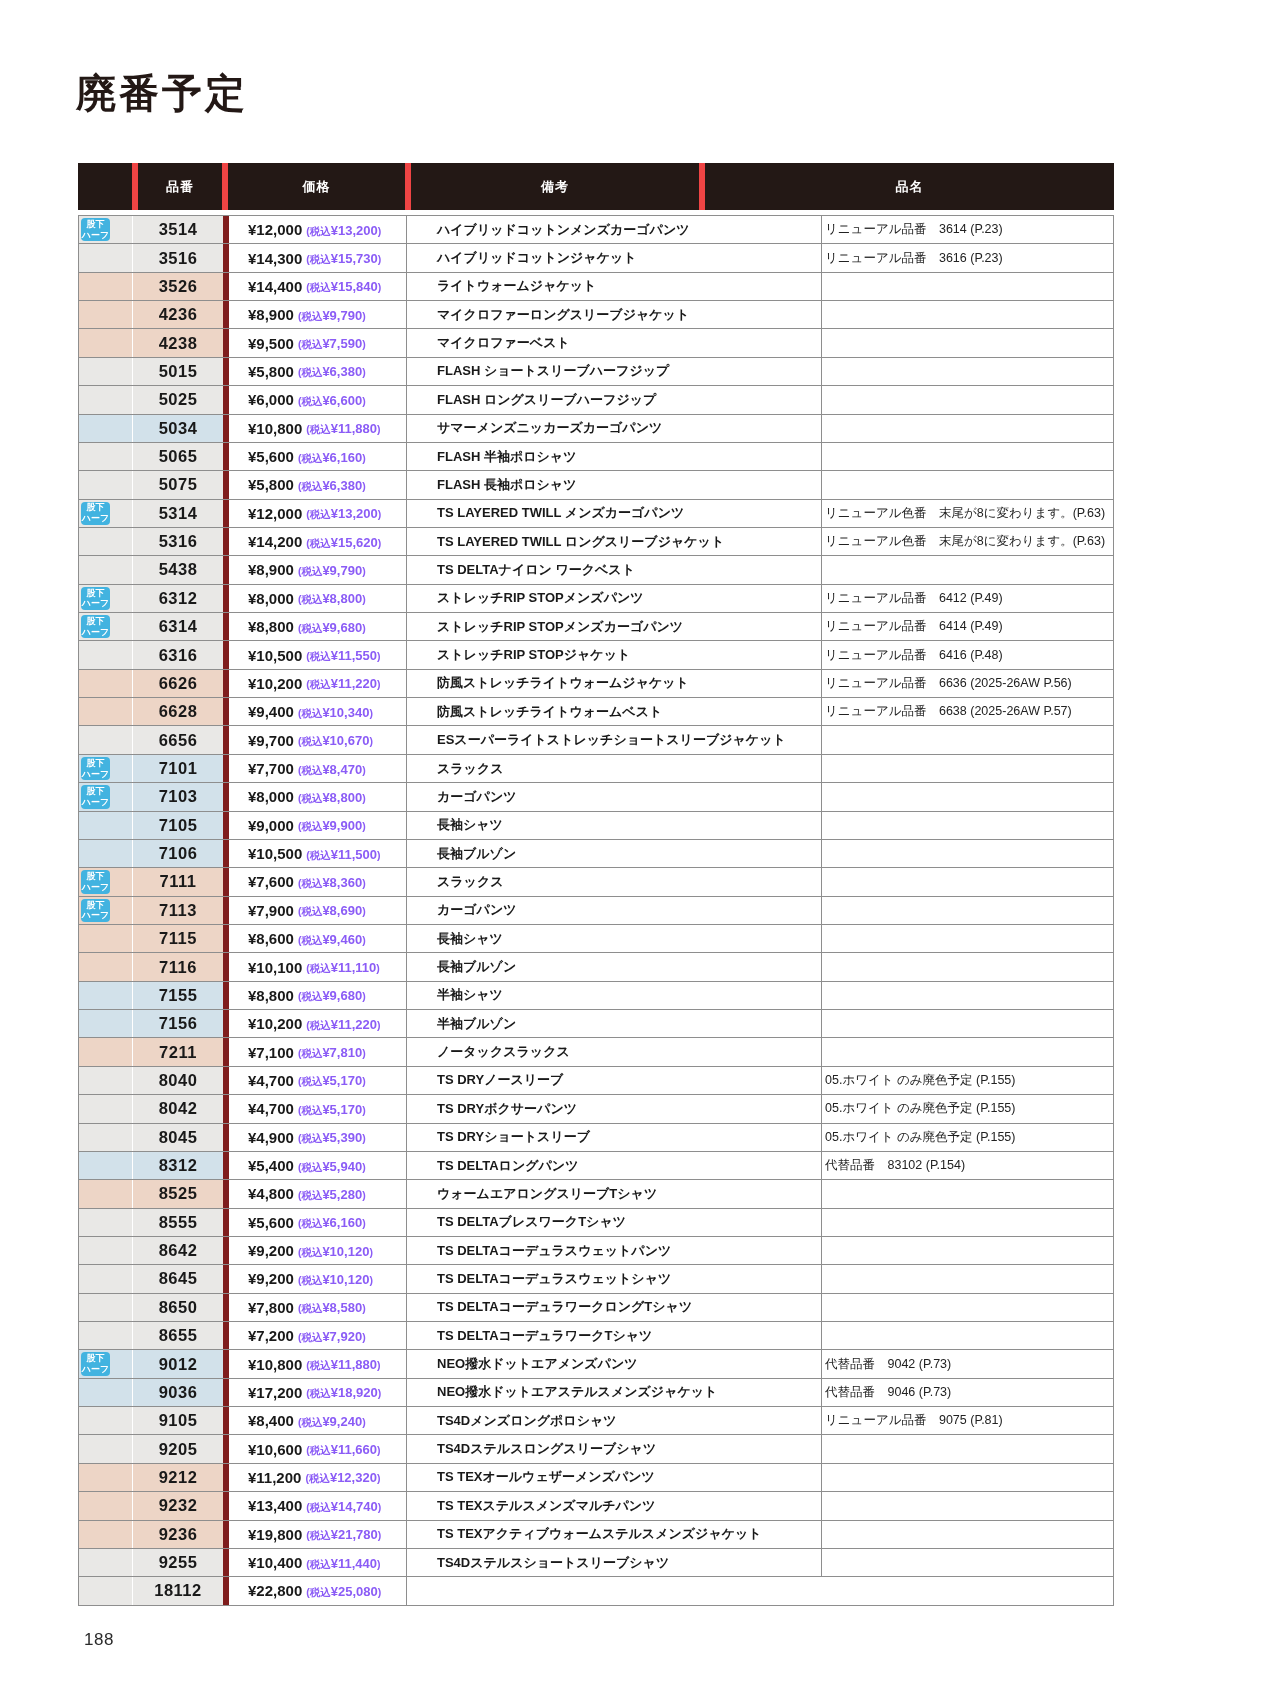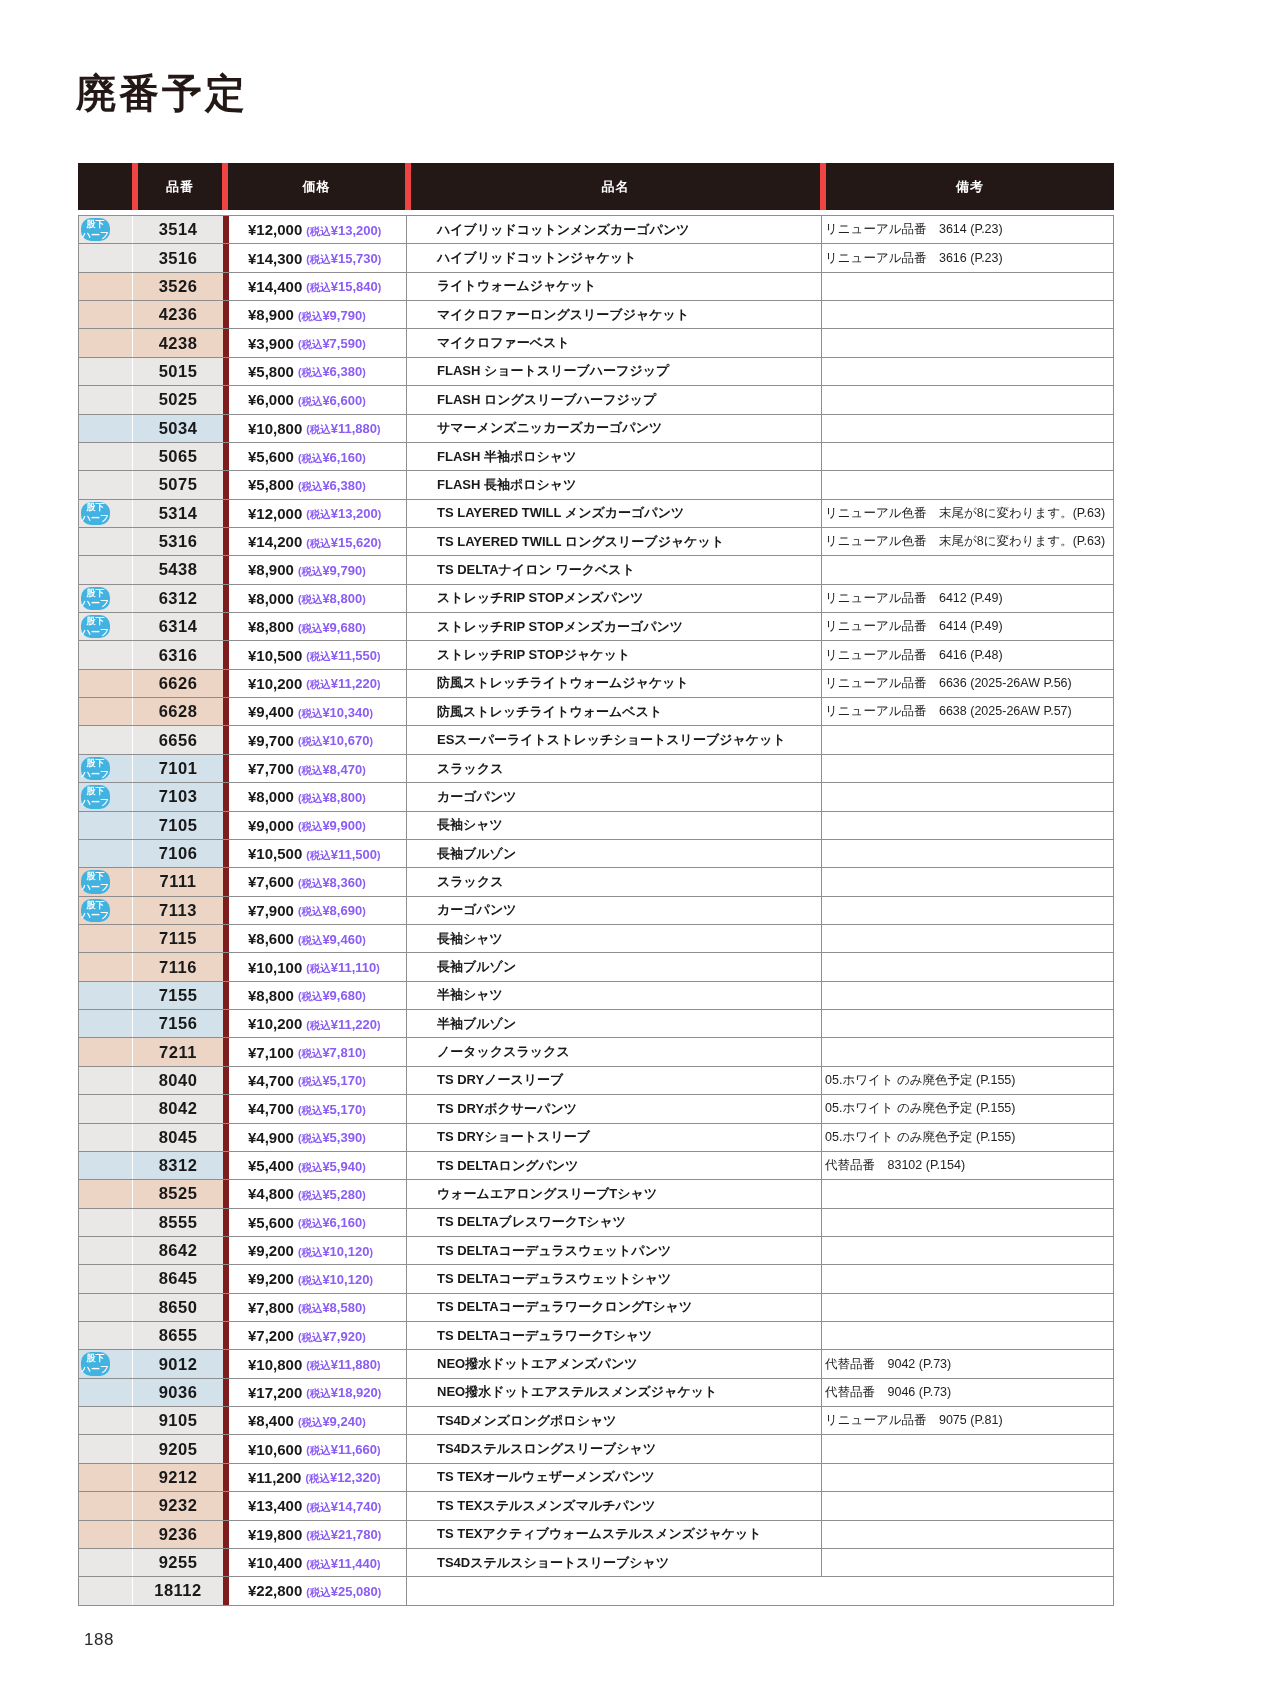--- a/index.html
+++ b/index.html
@@ -53,21 +53,21 @@
     width:292px; padding-left:3px; background:#fff; border-left:1px solid #8e8e8e;
     font-size:12.5px; font-weight:500; color:#222222;
   }
 
   .tone-gray .cell-tag, .tone-gray .cell-code { background:var(--tone-gray,#e9e8e6); }
   .tone-pink .cell-tag, .tone-pink .cell-code { background:var(--tone-pink,#edd5c6); }
   .tone-blue .cell-tag, .tone-blue .cell-code { background:var(--tone-blue,#d2e1ea); }
 
   .badge {
     display:none; position:absolute; left:2px; top:2px; bottom:2px; width:29px;
-    background:var(--badge-bg,#42b3e0); border-radius:10px;
+    background:var(--badge-bg,#42b3e0); border-radius:4px;
     color:#ffffff; font-weight:bold;
     flex-direction:column; align-items:center; justify-content:center;
     font-size:9px; line-height:1.2; letter-spacing:0;
   }
   .row.has-badge .badge { display:flex; }
 
   .price-base { font-size:15px; font-weight:bold; color:#191919; }
   .price-tax  { margin-left:4px; color:#8b5cf6; }
   .tax-label  { font-size:10.5px; font-weight:600; }
   .tax-val    { font-size:13px; font-weight:bold; }
@@ -80,22 +80,22 @@
 </head>
 <body>
 
 <h1 class="page-title">廃番予定</h1>
 
 <div class="catalog-table">
   <div class="thead">
     <div class="th th-tag"></div>
     <div class="th th-code">品番</div>
     <div class="th th-price">価格</div>
+    <div class="th th-note">備考</div>
     <div class="th th-name">品名</div>
-    <div class="th th-note">備考</div>
   </div>
   <div class="tbody">
       <div class="row tone-gray has-badge">
     <div class="cell cell-tag">
       <span class="badge">
         <span>股下</span>
         <span>ハーフ</span>
       </span>
     </div>
     <div class="cell cell-code">3514</div>
@@ -141,21 +141,21 @@
     </div>
     <div class="cell cell-name">マイクロファーロングスリーブジャケット</div>
     <div class="cell cell-note"></div>
   </div>
       <div class="row tone-pink">
     <div class="cell cell-tag">
       
     </div>
     <div class="cell cell-code">4238</div>
     <div class="cell cell-price">
-      <span class="price-base">¥3,900</span>
+      <span class="price-base">¥9,500</span>
       <span class="price-tax"><span class="tax-label">(税込</span><span class="tax-val">¥7,590</span><span class="tax-label">)</span></span>
     </div>
     <div class="cell cell-name">マイクロファーベスト</div>
     <div class="cell cell-note"></div>
   </div>
       <div class="row tone-gray">
     <div class="cell cell-tag">
       
     </div>
     <div class="cell cell-code">5015</div>

